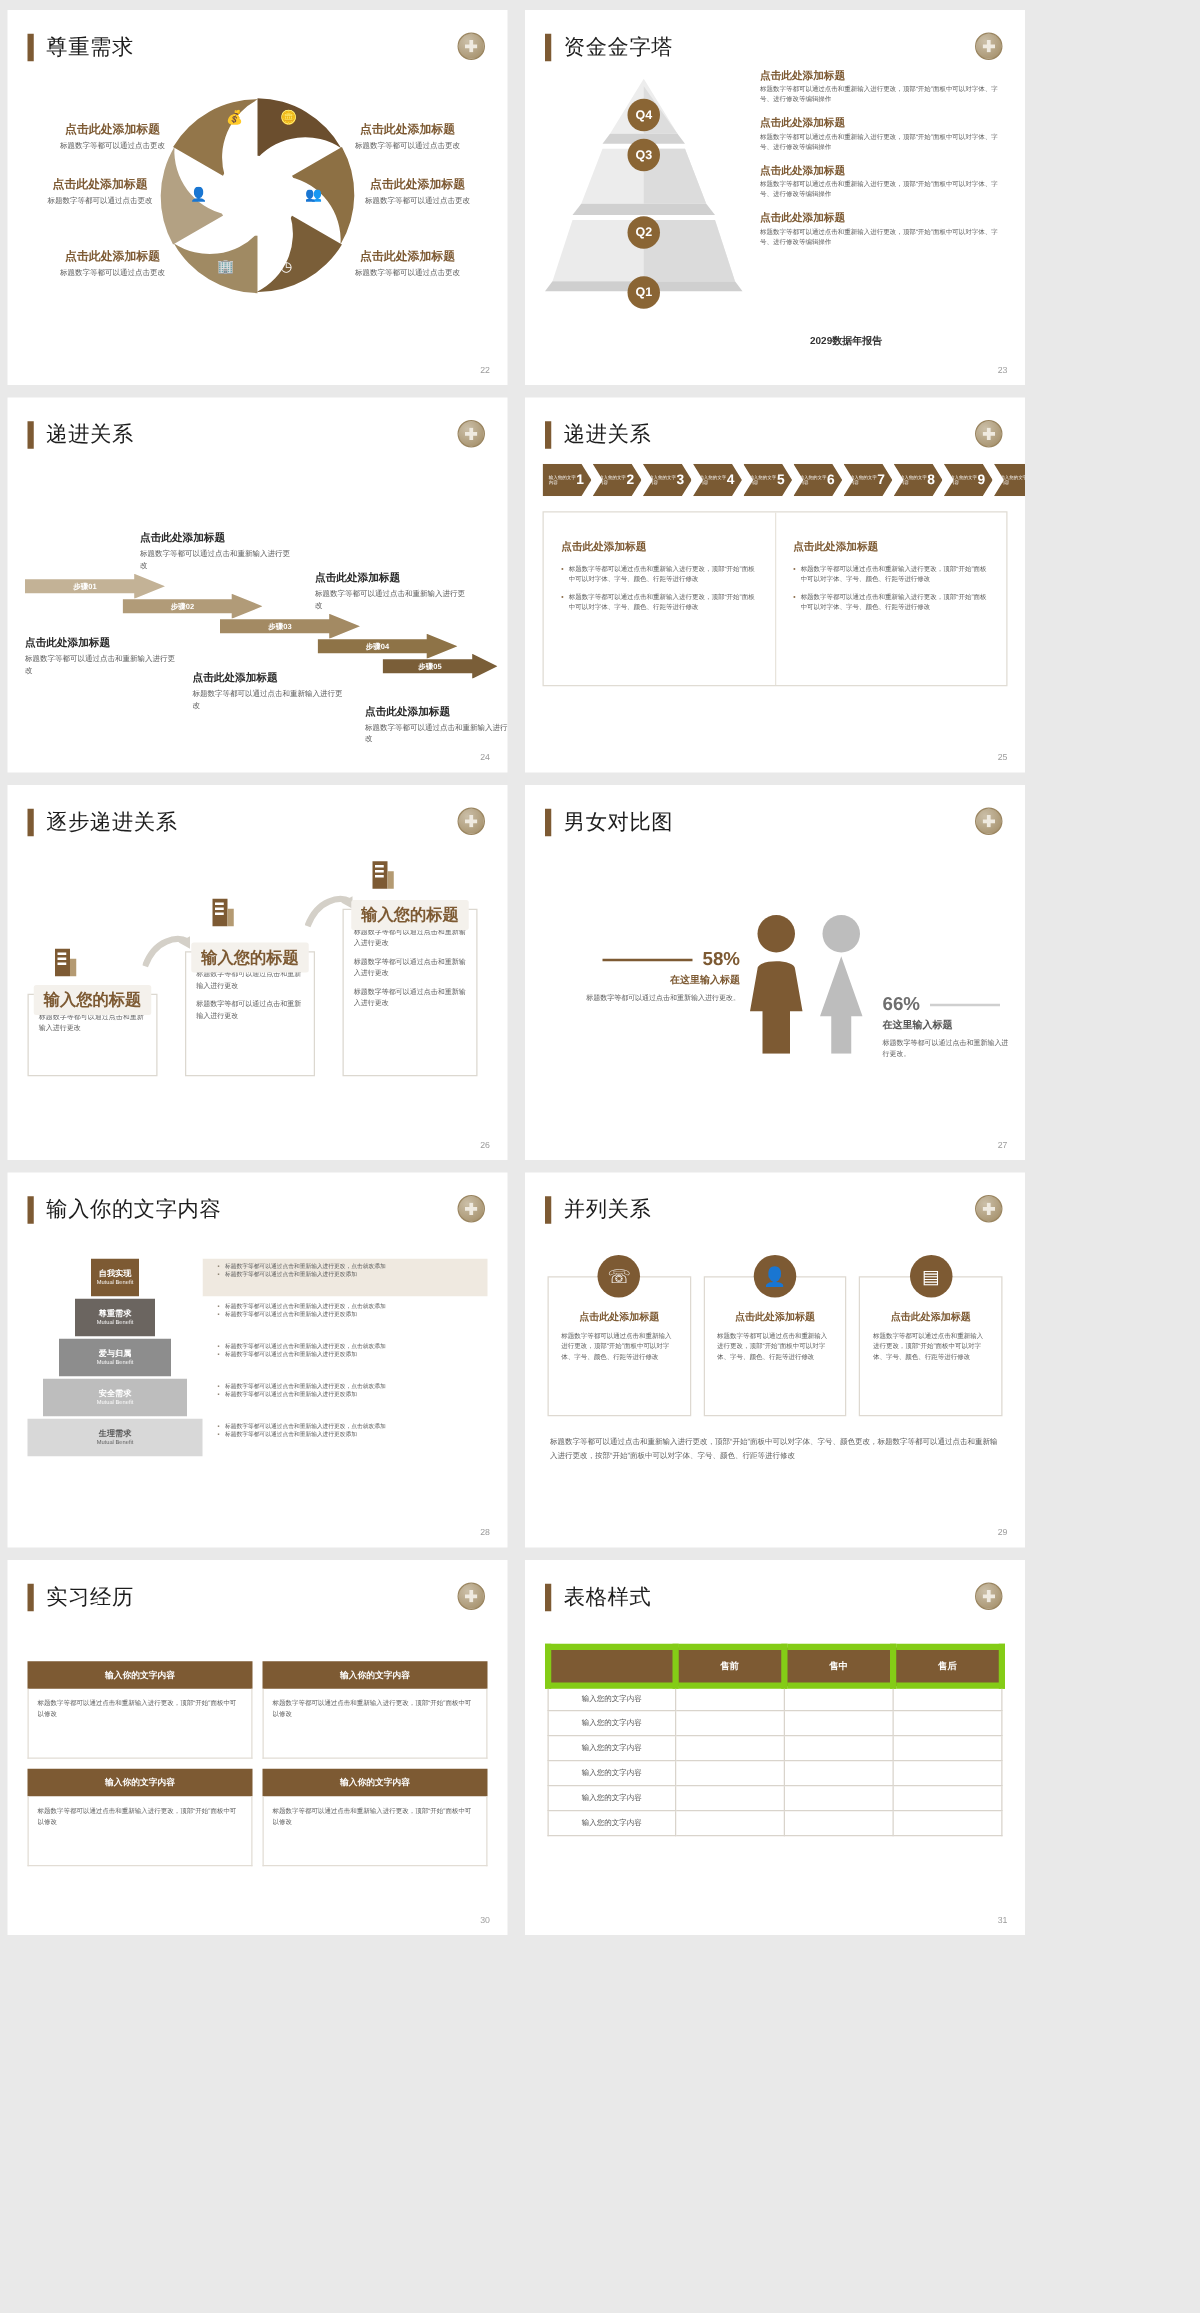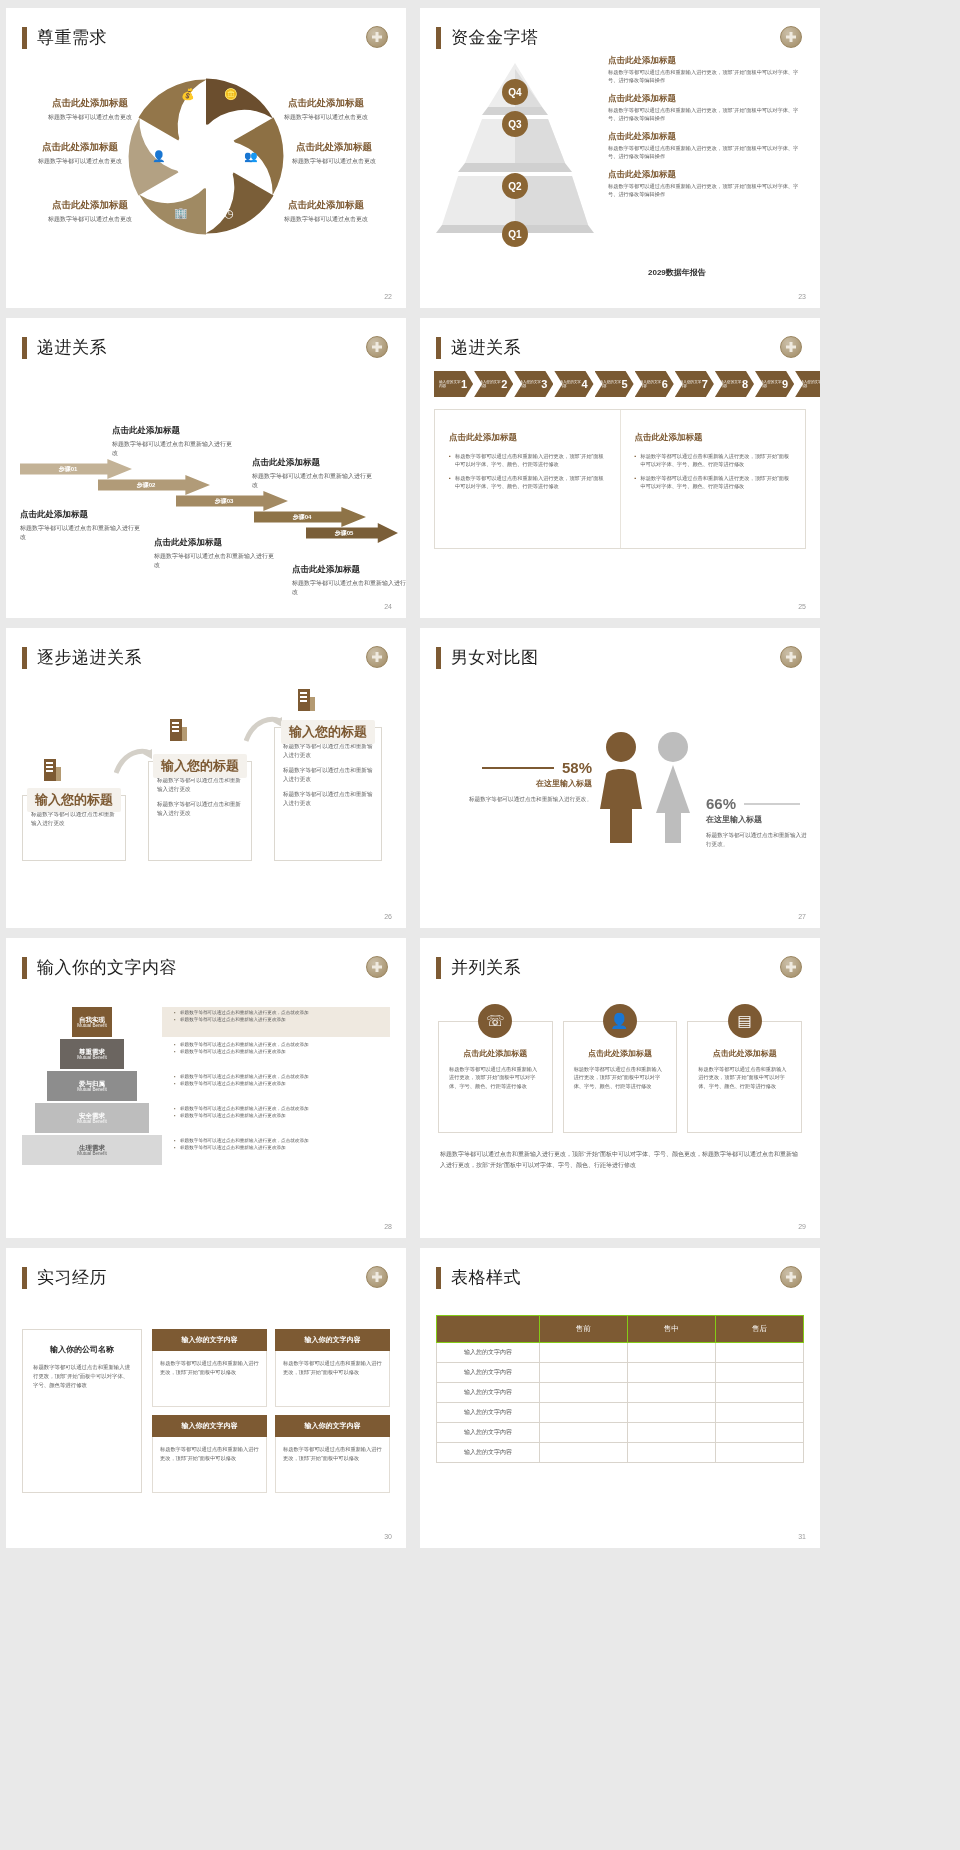--- a/index.html
+++ b/index.html
@@ -129,22 +129,22 @@
   .s30-left h4 { font-size: 8px; color: #2a2a2a; text-align: center; margin-bottom: 8px; }
   .s30-left p { font-size: 5.4px; color: #5d5d5d; line-height: 1.7; }
   .s30-grid { flex: 1; display: grid; grid-template-columns: 1fr 1fr; gap: 8px; }
   .s30-cell .hd { background: #7d5a33; color: #fff; font-size: 7px; font-weight: bold;
                   text-align: center; padding: 6px 0; }
   .s30-cell .bd { border: 1px solid #e2ddd5; border-top: none; padding: 8px 7px;
                   font-size: 5.2px; color: #5d5d5d; line-height: 1.65; min-height: 56px; }
 
   
   .tbl { margin: 16px 16px 0 16px; width: calc(100% - 32px); border-collapse: collapse; }
-  .tbl th { background: #7d5a33; color: #fff; font-size: 7.5px; font-weight: normal;
-            padding: 8px 0; border: 1px solid #84cc16; }
+  .tbl th { background: #7d5a33; color: #fff; font-size: 7.5px; font-weight: bold;
+            padding: 8px 0; border: 5px solid #84cc16; }
   .tbl td { border: 1px solid #d9d4cc; height: 20px; font-size: 6px; color: #555;
             padding: 0 6px; }
   .tbl td.first { text-align: center; background: #fff; }
 </style>
 </head>
 <body>
 
 <div class="deck">
 
   <div class="slide">
@@ -540,24 +540,20 @@
     <div class="pagenum">29</div>
   </div>
 
   <div class="slide">
     <div class="slide-head">
       <div class="head-bar"></div>
       <div class="head-title">实习经历</div>
     </div>
     <div class="logo"></div>
     <div class="s30" style="margin-top:26px;">
-      <div class="s30-left">
-        <h4>输入你的公司名称</h4>
-        <p>标题数字等都可以通过点击和重新输入进行更改，顶部“开始”面板中可以对字体、字号、颜色等进行修改</p>
-      </div>
       <div class="s30-grid">
         <div class="s30-cell">
           <div class="hd">输入你的文字内容</div>
           <div class="bd">标题数字等都可以通过点击和重新输入进行更改，顶部“开始”面板中可以修改</div>
         </div>
         <div class="s30-cell">
           <div class="hd">输入你的文字内容</div>
           <div class="bd">标题数字等都可以通过点击和重新输入进行更改，顶部“开始”面板中可以修改</div>
         </div>
         <div class="s30-cell">

